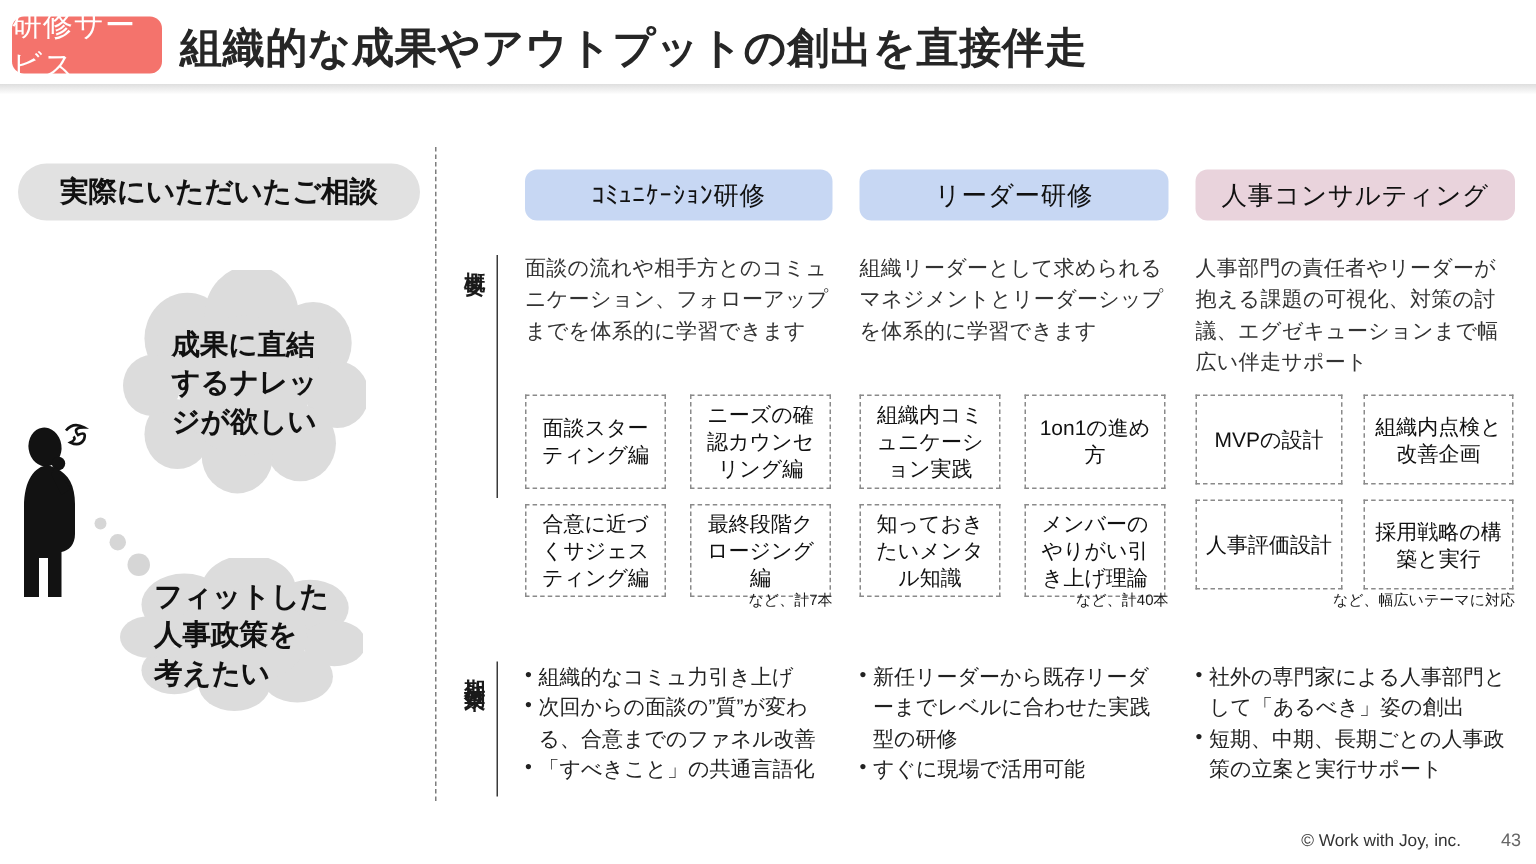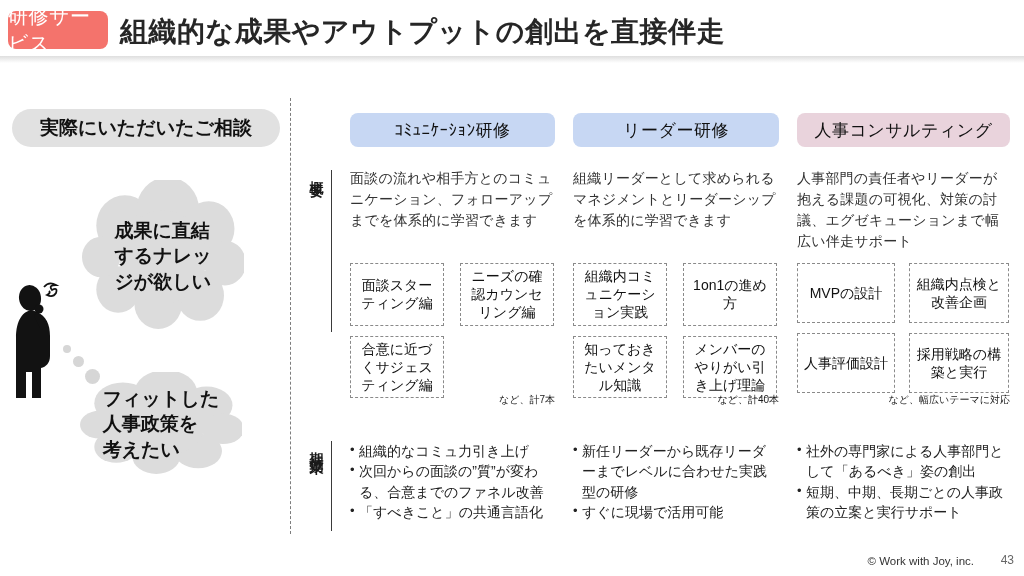--- a/index.html
+++ b/index.html
@@ -143,20 +143,21 @@
   <div class="row-label lbl-effects">期待効果</div>
   <div class="label-line line-effects"></div>
 
   <div class="col col1">
     <div class="col-header theme-blue">ｺﾐｭﾆｹｰｼｮﾝ研修</div>
     <div class="overview">面談の流れや相手方とのコミュニケーション、フォローアップまでを体系的に学習できます</div>
     <div class="cards">
       <div class="card">面談スターティング編</div>
       <div class="card">ニーズの確認カウンセリング編</div>
       <div class="card">合意に近づくサジェスティング編</div>
+      <div class="card">最終段階クロージング編</div>
     </div>
     <div class="note">など、計7本</div>
     <div class="effects">
       <div class="eff">
           <span class="mark">•</span>
           <span class="etxt">組織的なコミュ力引き上げ</span>
         </div>
       <div class="eff">
           <span class="mark">•</span>
           <span class="etxt">次回からの面談の”質”が変わる、合意までのファネル改善</span>

